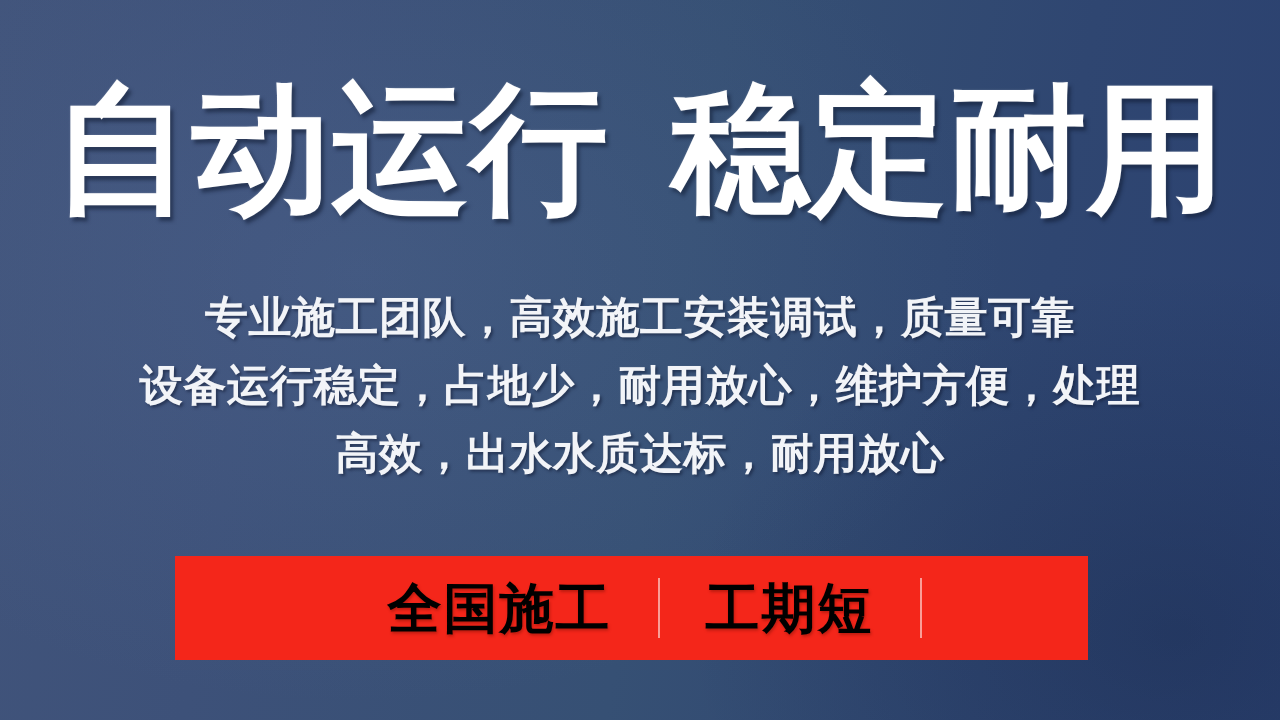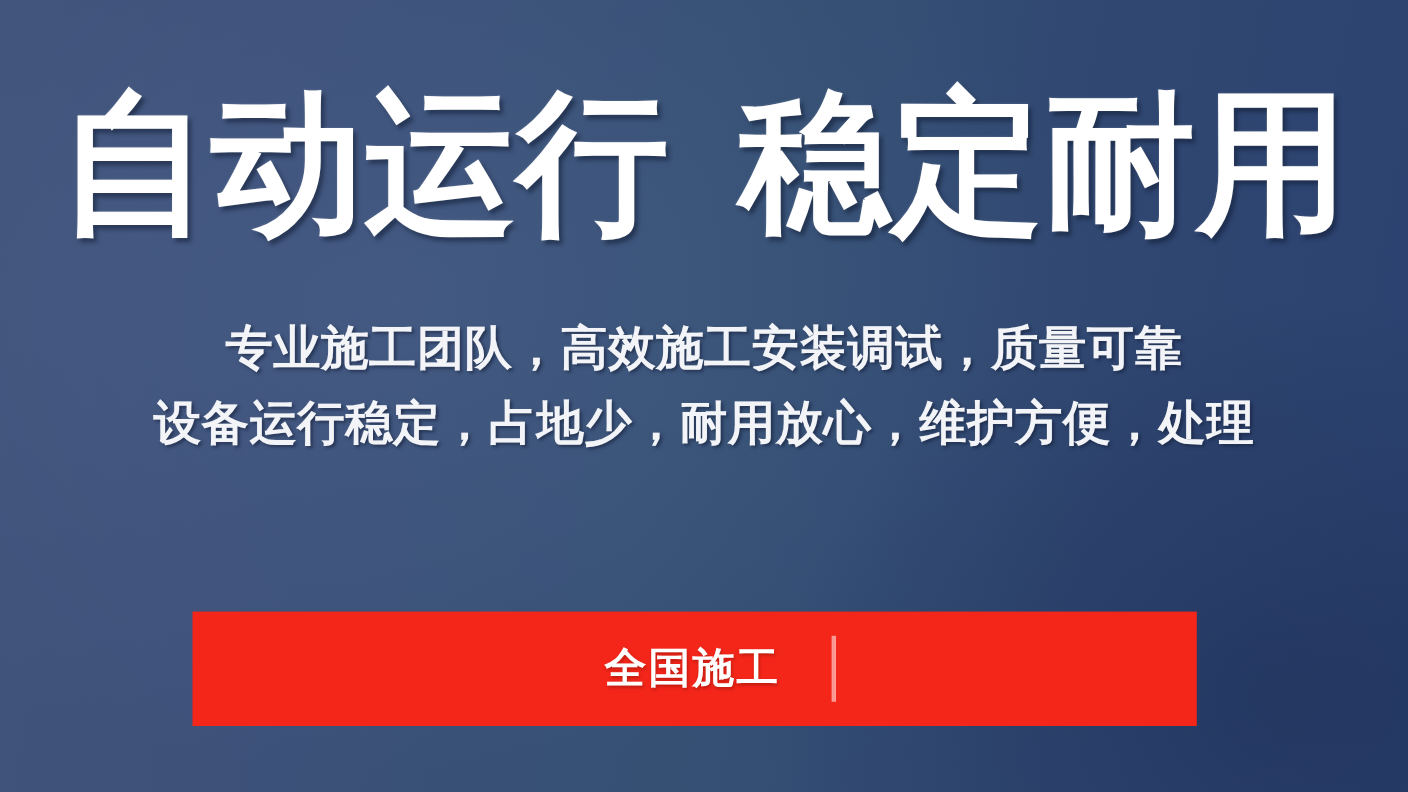--- a/index.html
+++ b/index.html
@@ -86,23 +86,23 @@
     top: 556px;
     width: 913px;
     height: 104px;
     background: #f4261a;
     display: flex;
     align-items: center;
     justify-content: center;
     box-sizing: border-box;
   }
   .feature-item {
-    font-size: 38px;
+    font-size: 54px;
     font-weight: 700;
-    color: #ffffff;
+    color: #000000;
     letter-spacing: 2px;
     line-height: 1;
     white-space: nowrap;
     padding: 0 46px;
     text-shadow: 1px 2px 3px rgba(120,15,5,0.45);
   }
   .feature-divider {
     width: 2px;
     height: 60px;
     background: rgba(255,255,255,0.55);
@@ -117,21 +117,23 @@
   <div class="bg-overlay"></div>
 
   <div class="headline">
     <span class="headline-part">自动运行</span>
     <span class="headline-part">稳定耐用</span>
   </div>
 
   <div class="subtitle">
     <div class="subtitle-line">专业施工团队，高效施工安装调试，质量可靠</div>
     <div class="subtitle-line">设备运行稳定，占地少，耐用放心，维护方便，处理</div>
+    <div class="subtitle-line">高效，出水水质达标，耐用放心</div>
   </div>
 
   <div class="feature-strip">
     <span class="feature-item">全国施工</span>
     <span class="feature-divider"></span>
+    <span class="feature-item">工期短</span>
     <span class="feature-divider"></span>
   </div>
 
 </div>
 
 </body></html>

